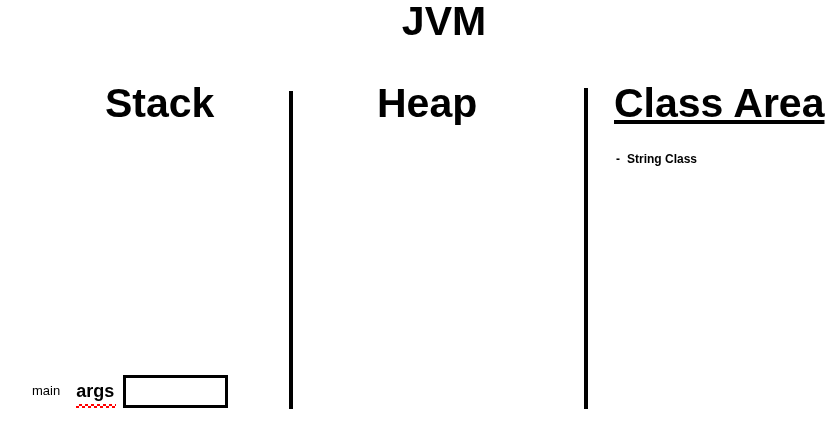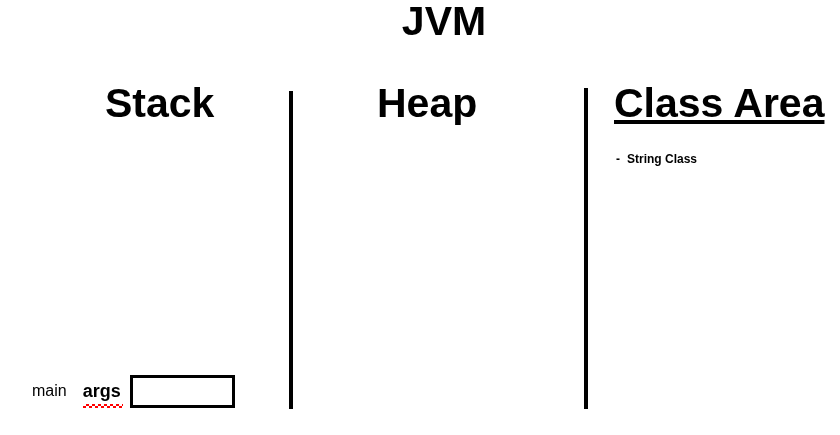--- a/index.html
+++ b/index.html
@@ -70,21 +70,21 @@
   
   .stack-frame {
     position: absolute;
     left: 8px;
     top: 373px;
     height: 36px;
     display: flex;
     align-items: center;
   }
   .frame-label {
-    font-size: 16px;
+    font-size: 13px;
     font-weight: normal;
     line-height: 20px;
     white-space: nowrap;
     color: #000000;
   }
   .var-name {
     position: relative;
     margin-left: 16px;
     font-size: 18px;
     font-weight: bold;

